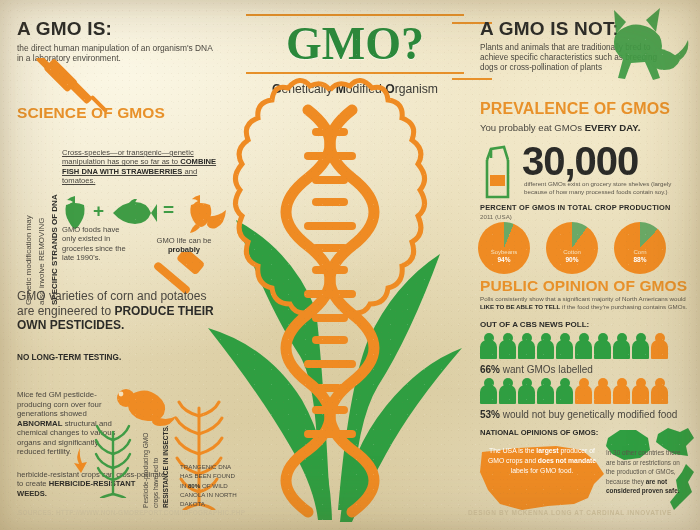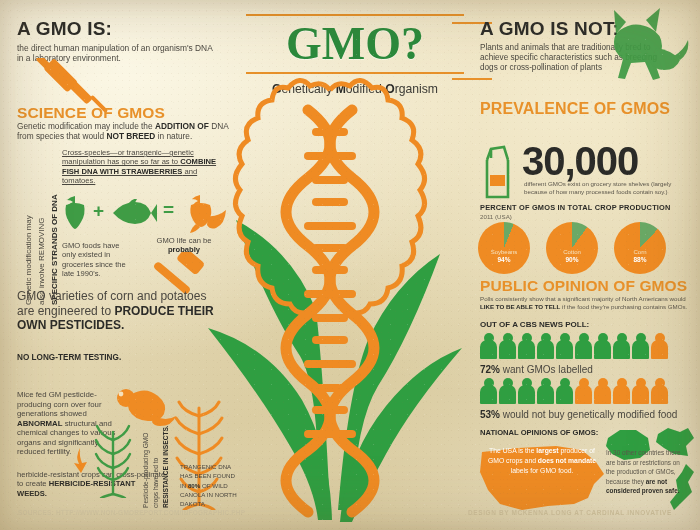--- a/index.html
+++ b/index.html
@@ -124,23 +124,20 @@
       <path d="M26 14 L14 2 L16 26 Z"></path>
       <path d="M46 12 L60 0 L56 24 Z"></path>
       <path d="M20 22 q14 -10 30 -2 q12 6 12 18 q0 10 -8 14 l6 18 l-7 2 l-8 -18 l-14 1 l-6 16 l-7 -1 l5 -19 q-10 -7 -9 -17 q0 -8 6 -12 Z"></path>
       <path d="M56 40 q16 2 24 12 q-4 10 -16 10 q-10 0 -14 -8 Z"></path>
       <path d="M74 48 q10 -6 14 -16 q2 12 -8 20 Z"></path>
     </g>
   </svg>
 
   <div class="abs sect-title" style="left:17px;top:104px;">SCIENCE OF GMOS</div>
 
-  <div class="abs body" style="left:17px;top:121px;width:225px;font-size:8.3px;">
-    <span>Genetic modification may include the </span><span class="b">ADDITION OF</span><span> DNA  from species that would </span><span class="b">NOT BREED</span><span> in nature.</span>
-  </div>
 
   <div class="abs" style="left:18px;top:150px;width:46px;height:160px;">
     <div class="rot body" style="position:absolute;left:6px;top:155px;font-size:8px;">Genetic modification may</div>
     <div class="rot body" style="position:absolute;left:19px;top:155px;font-size:8px;">also involve REMOVING</div>
     <div class="rot b" style="position:absolute;left:32px;top:155px;font-size:8px;">SPECIFIC STRANDS OF DNA</div>
   </div>
 
   <div class="abs body" style="left:62px;top:148px;width:155px;font-size:7.6px;text-decoration:underline;">
     <span>Cross-species—or transgenic—genetic manipulation has gone so far as to </span><span class="b">COMBINE FISH DNA WITH STRAWBERRIES</span><span> and tomatoes.</span>
   </div>
@@ -164,21 +161,21 @@
     <svg width="46" height="40" viewBox="0 0 46 40" style="position:absolute;left:122px;top:2px;">
       <g fill="#ef8b23">
         <path d="M16 1 q-5 1 -8 4 q4 0 6 2 q-3 1 -5 4 q5 -2 7 -1 Z"></path>
         <path d="M7 11 q10 -4 19 0 q3 8 -1 15 q-4 7 -8 7 q-4 0 -8 -7 q-4 -7 -2 -15 Z"></path>
         <path d="M24 22 q10 1 18 -6 q-1 14 -10 18 q-6 2 -9 -3 Z"></path>
         <path d="M16 33 q-4 5 -10 6 q2 -6 6 -9 Z"></path>
       </g>
     </svg>
   </div>
 
-  <div class="abs body" style="left:62px;top:241px;width:72px;font-size:7.6px;">GMO foods have only existed in groceries since the late 1990's.</div>
+  <div class="abs body" style="left:62px;top:225px;width:72px;font-size:7.6px;">GMO foods have only existed in groceries since the late 1990's.</div>
 
   <div class="abs body" style="left:145px;top:236px;width:78px;font-size:7.6px;text-align:center;">
     <span>GMO life can be </span><span class="b">probably</span>
   </div>
   <svg class="abs" width="66" height="50" viewBox="0 0 66 50" style="left:148px;top:252px;">
     <g fill="#ef8b23">
       <rect x="30" y="2" width="26" height="15" rx="4" transform="rotate(40 43 9)"></rect>
       <rect x="2" y="22" width="44" height="8" rx="4" transform="rotate(40 24 26)"></rect>
     </g>
   </svg>
@@ -297,20 +294,23 @@
       <line x1="126" y1="270" x2="154" y2="270"></line>
       <line x1="118" y1="294" x2="162" y2="294"></line>
       <line x1="126" y1="318" x2="154" y2="318"></line>
       <line x1="126" y1="340" x2="154" y2="340"></line>
       <line x1="118" y1="364" x2="162" y2="364"></line>
     </g>
   </svg>
 
   <div class="abs sect-title" style="left:480px;top:100px;font-size:16px;">PREVALENCE OF GMOS</div>
 
+  <div class="abs body" style="left:480px;top:122px;font-size:9.6px;">
+    <span>You probably eat GMOs </span><span class="b">EVERY DAY.</span>
+  </div>
 
   <svg class="abs" width="34" height="56" viewBox="0 0 34 56" style="left:481px;top:144px;">
     <g stroke="#3f9c45" stroke-width="2.6" fill="none">
       <path d="M6 16 L6 53 L27 53 L27 16"></path>
       <path d="M6 16 L10 5 L23 3 L27 16"></path>
       <path d="M10 5 L10 14"></path>
     </g>
     <rect x="9" y="31" width="15" height="11" fill="#ef8b23"></rect>
   </svg>
 
@@ -397,21 +397,21 @@
         <div class="head"></div>
         <div class="body"></div>
       </div>
     <div class="person o">
         <div class="head"></div>
         <div class="body"></div>
       </div>
   </div>
 
   <div class="abs body" style="left:480px;top:364px;font-size:10px;">
-    <span class="b">72%</span><span> want GMOs labelled</span>
+    <span class="b">66%</span><span> want GMOs labelled</span>
   </div>
 
   <div class="abs people" style="left:480px;top:378px;">
     <div class="person g">
         <div class="head"></div>
         <div class="body"></div>
       </div>
     <div class="person g">
         <div class="head"></div>
         <div class="body"></div>

